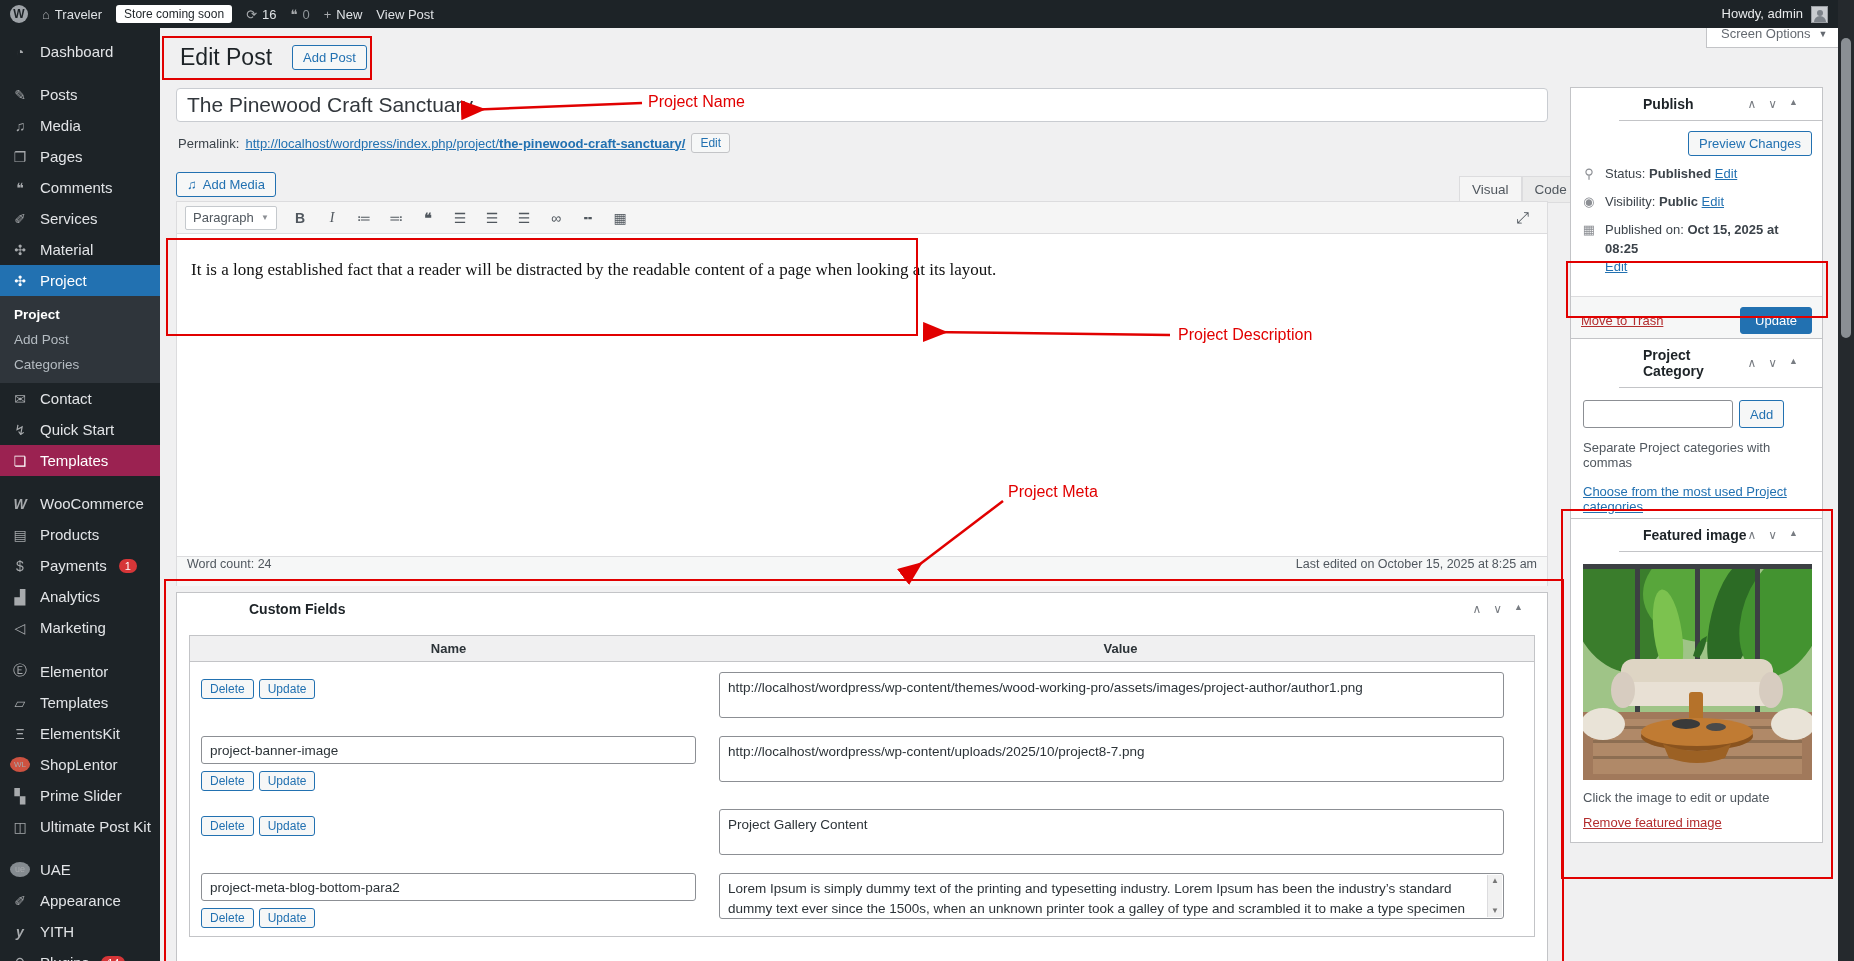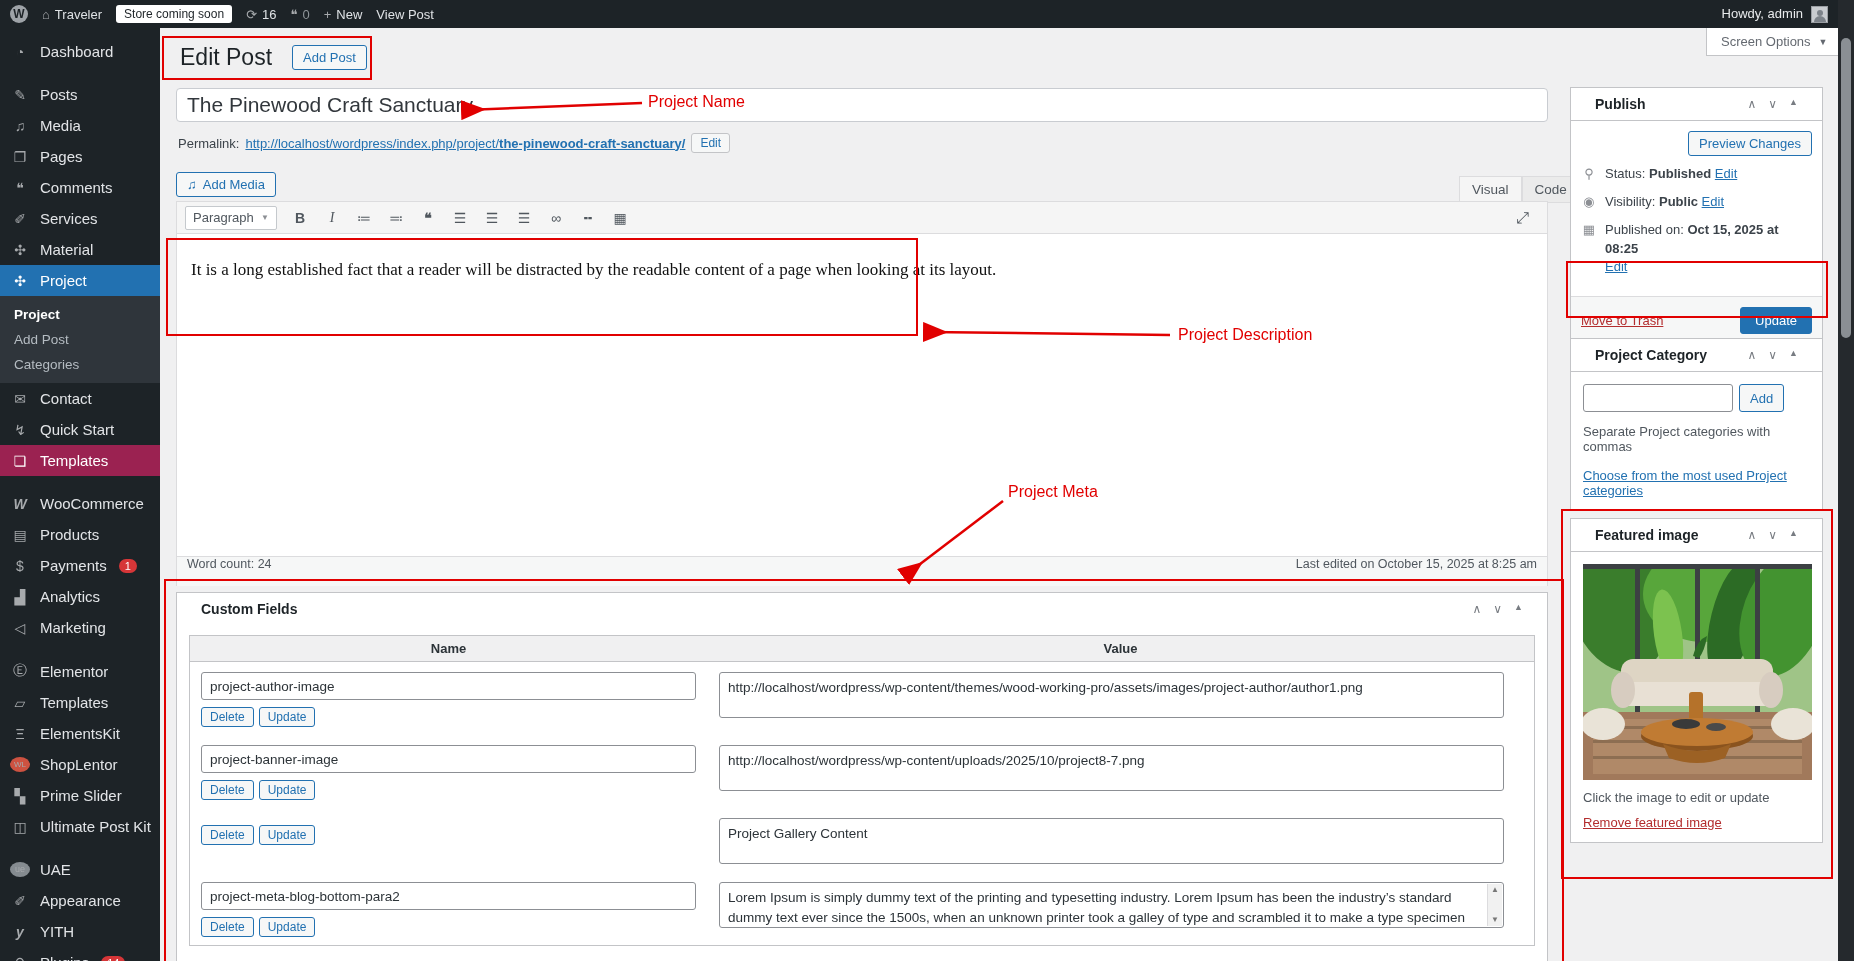--- a/index.html
+++ b/index.html
@@ -29,21 +29,21 @@
   .s-item.pink .ic { color:#fff; }
   .s-gap { height:12px; }
   .badge { background:#d63638; color:#fff; border-radius:9px; font-size:11px; padding:1px 6px; margin-left:2px; }
   .submenu { background:#2f353b; padding:6px 0; }
   .sub-item { padding:5px 14px; font-size:13.5px; color:#b5bcc2; cursor:pointer; }
   .sub-item.current { color:#fff; font-weight:bold; }
   .ic-circle { background:#cd5241; color:#fff; border-radius:50%; font-size:8px !important; line-height:15px; height:15px; }
   .ic-circle2 { background:#858b90; color:#1d2327; border-radius:50%; font-size:9px !important; line-height:15px; height:15px; }
 
   
-  .screen-options { position:absolute; left:1706px; top:28px; background:#fff; border:1px solid #c3c4c7; border-top:none; color:#646970; font-size:13px; padding:6px 14px; display:flex; gap:8px; align-items:center; z-index:10; cursor:pointer; }
+  .screen-options { position:absolute; left:1706px; top:20px; background:#fff; border:1px solid #c3c4c7; border-top:none; color:#646970; font-size:13px; padding:6px 14px; display:flex; gap:8px; align-items:center; z-index:10; cursor:pointer; }
 
   
   .page-head { position:absolute; left:180px; top:44px; display:flex; align-items:center; gap:20px; }
   .page-title { font-size:23px; font-weight:400; color:#1d2327; }
   .btn-secondary { background:#f6f7f7; border:1px solid #2271b1; color:#2271b1; border-radius:3px; font-size:13px; padding:4px 10px; cursor:pointer; font-family:inherit; }
   .btn-primary { background:#2271b1; border:1px solid #2271b1; color:#fff; border-radius:3px; font-size:13px; padding:5px 14px; cursor:pointer; font-family:inherit; }
 
   .title-input { position:absolute; left:176px; top:88px; width:1372px; height:34px; border:1px solid #c9ccd1; border-radius:4px; background:#fff; font-size:21px; color:#32373c; padding:0 10px; font-family:inherit; }
 
   .permalink { position:absolute; left:178px; top:133px; font-size:13px; color:#3c434a; display:flex; align-items:center; gap:6px; }
@@ -61,21 +61,21 @@
   .etoolbar { height:32px; background:#f5f5f5; border-bottom:1px solid #dcdcde; display:flex; align-items:center; gap:14px; padding:0 8px; color:#50575e; }
   .pselect { background:#fff; border:1px solid #c5c9cd; border-radius:2px; font-size:13px; color:#50575e; width:92px; height:24px; display:flex; align-items:center; justify-content:space-between; padding:0 7px; cursor:pointer; }
   .tb { font-size:14px; cursor:pointer; width:18px; text-align:center; }
   .tb.b { font-weight:bold; } .tb.i { font-style:italic; font-family:"Liberation Serif",serif; }
   .fullscr { margin-left:auto; font-size:16px; color:#50575e; cursor:pointer; padding-right:10px; }
   .econtent { height:322px; background:#fff; padding:26px 14px; font-family:"Liberation Serif", serif; font-size:17px; color:#111; cursor:text; }
   .estatus { height:30px; background:#f6f7f7; border-top:1px solid #dcdcde; display:flex; align-items:flex-start; justify-content:space-between; padding:0 10px; font-size:12.5px; color:#50575e; }
 
   
   .postbox { background:#fff; border:1px solid #c3c4c7; }
-  .pb-head { display:flex; align-items:center; justify-content:space-between; padding:8px 24px; border-bottom:1px solid #c3c4c7; }
+  .pb-head { display:flex; align-items:center; justify-content:space-between; padding:8px 24px; border-bottom:1px solid #c3c4c7;margin-left:48px; }
   .pb-title { font-size:14px; font-weight:bold; color:#1d2327; }
   .pb-icons { color:#787c82; font-size:12px; display:flex; gap:12px; }
   .pb-icons span { cursor:pointer; }
   .cfields { position:absolute; left:176px; top:592px; width:1372px; height:400px; }
   .cf-table { margin:10px 12px; border:1px solid #c3c4c7; }
   .cf-thead { display:flex; background:#f0f0f1; border-bottom:1px solid #c3c4c7; height:26px; align-items:center; font-size:13px; font-weight:bold; color:#2c3338; }
   .cf-col-name { width:517px; text-align:center; }
   .cf-col-value { flex:1; text-align:center; }
   .cf-row { display:flex; padding:10px 0 8px 0; }
   .cf-name { width:517px; padding:0 11px; }
@@ -336,21 +336,20 @@
       </span>
     </div>
     <div class="cf-table">
       <div class="cf-thead">
         <div class="cf-col-name">Name</div>
         <div class="cf-col-value">Value</div>
       </div>
 
       <div class="cf-row">
         <div class="cf-name">
-          <input value="project-author-image" style="">
           <div class="cf-btns">
             <button class="btn-mini">Delete</button>
             <button class="btn-mini">Update</button>
           </div>
         </div>
         <div class="cf-value">
             <div class="cf-textarea"><span>http://localhost/wordpress/wp-content/themes/wood-working-pro/assets/images/project-author/author1.png</span></div>
           </div>
       </div>
 

